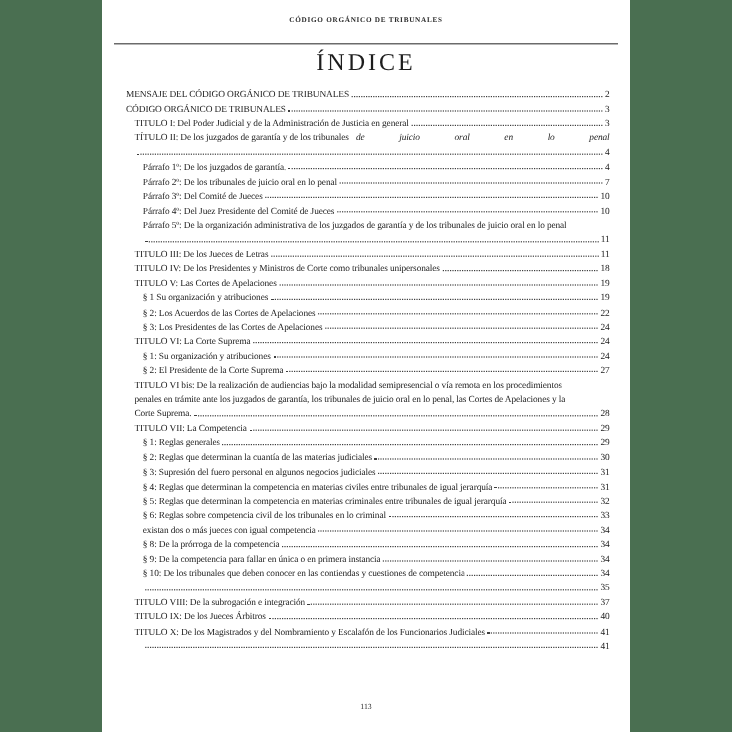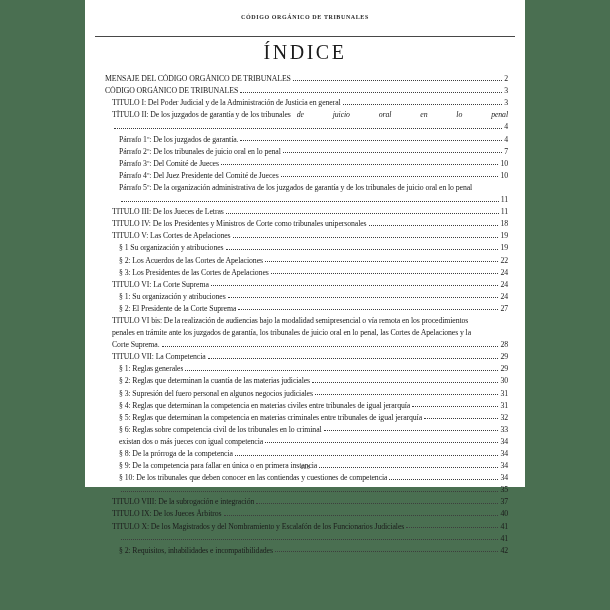--- a/index.html
+++ b/index.html
@@ -2,21 +2,21 @@
 <html><head>
 <meta charset="utf-8">
 <style>
   html,body{margin:0;padding:0;}
   body{
     width:610px;height:610px;overflow:hidden;position:relative;
     font-family:"Liberation Serif","DejaVu Serif",serif;
     background:#4a6f51;
   }
   .page{
-    position:absolute;left:85px;top:0;width:440px;height:487px;
+    position:absolute;left:85px;top:0;width:440px;height:610px;
     background:#ffffff;color:#1c1c1c;box-sizing:border-box;
   }
   .running-head{
     padding-top:13px;text-align:center;
     font-size:6px;line-height:8px;letter-spacing:.6px;
     color:#2b2b2b;font-weight:bold;
   }
   .head-rule{
     margin:15px 10px 0 10px;border:0;border-top:1px solid #474747;height:0;
   }
@@ -322,22 +322,16 @@
     <span class="dots"></span>
     <span class="p">41</span>
   </div>
 
   <div class="row i2">
 
     <span class="dots"></span>
     <span class="p">41</span>
   </div>
 
-  <div class="row i2">
-    <span class="t">§ 2: Requisitos, inhabilidades e incompatibilidades</span>
-
-    <span class="dots"></span>
-    <span class="p">42</span>
-  </div>
 </div>
 
   <div class="footer">113</div>
 </div>
 
 </body></html>

